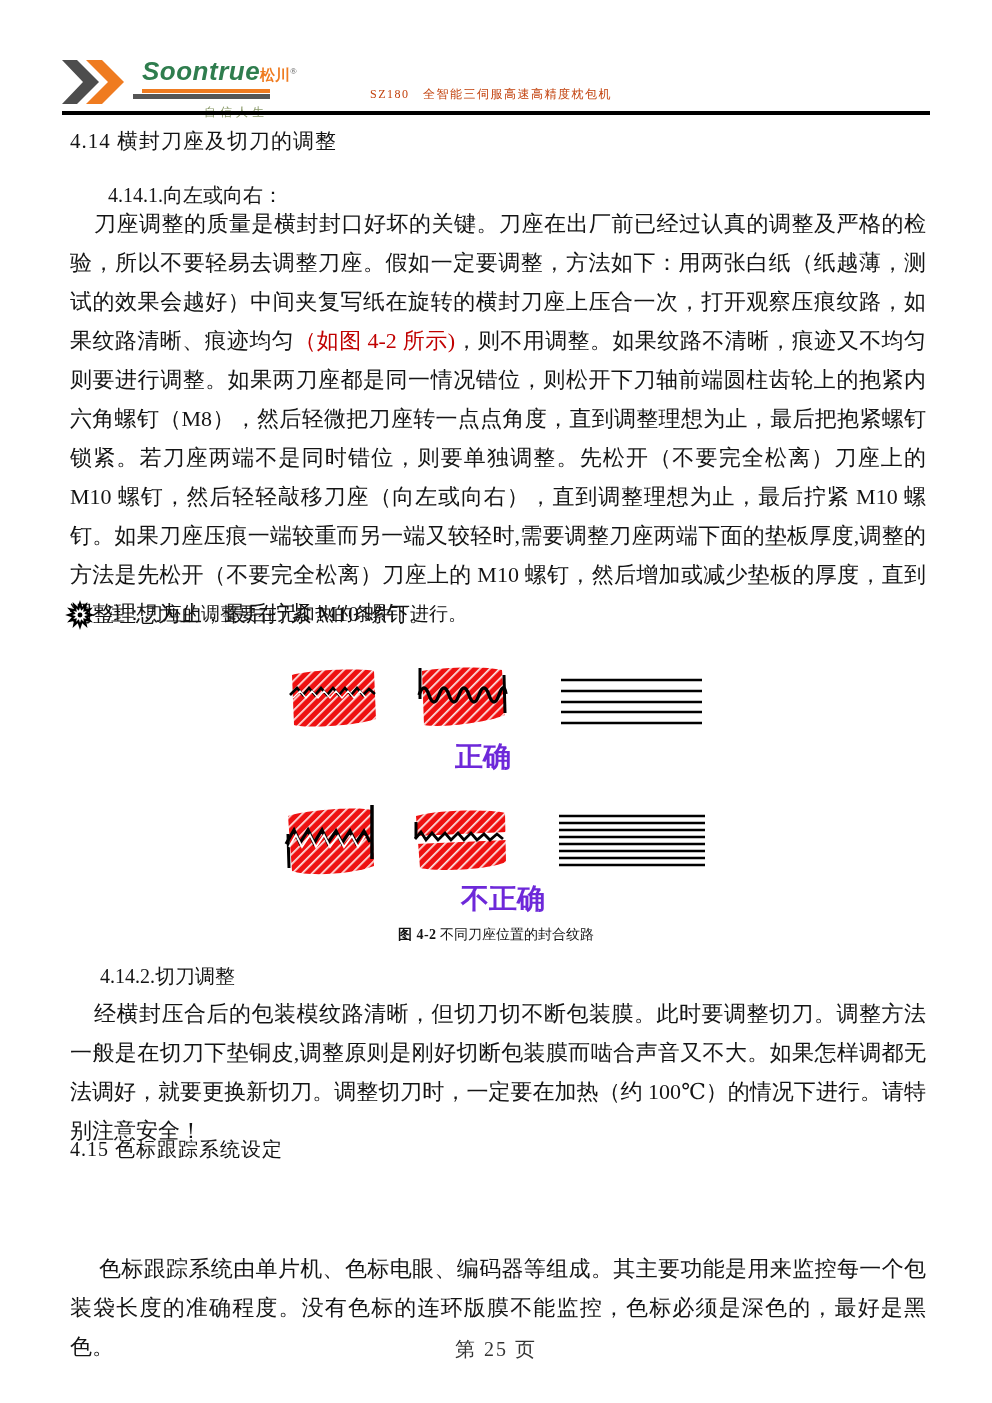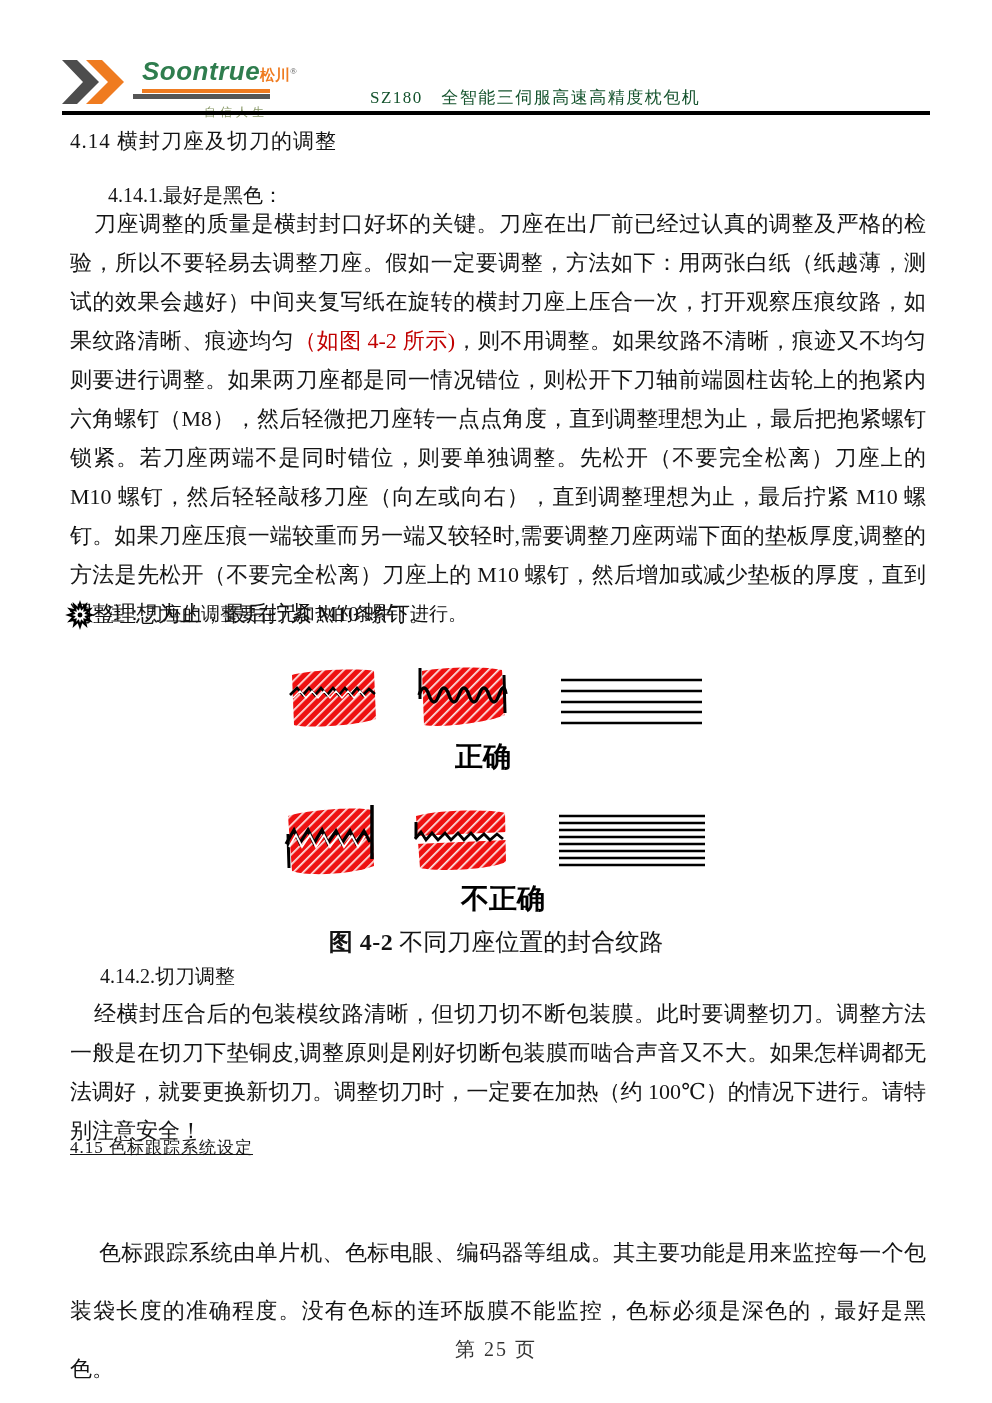--- a/index.html
+++ b/index.html
@@ -12,45 +12,45 @@
   }
   
   .logo-chevrons { position:absolute; left:62px; top:58px; }
   .logo-text { position:absolute; left:142px; top:56px; white-space:nowrap; }
   .logo-brand { font-family:"Liberation Sans","DejaVu Sans",sans-serif; font-style:italic; font-weight:bold; font-size:26px; color:#2f7d4e; letter-spacing:0.5px; }
   .logo-brand-cn { font-size:15px; color:#ef7b20; font-weight:bold; }
   .logo-reg { font-size:9px; color:#555; vertical-align:super; }
   .logo-bar-orange { position:absolute; left:142px; top:89px; width:128px; height:4px; background:#ef7b20; }
   .logo-bar-gray { position:absolute; left:133px; top:94px; width:137px; height:5px; background:#565656; }
   .logo-slogan { position:absolute; left:204px; top:104px; font-size:12px; color:#8a9a6a; letter-spacing:4px; }
-  .doc-title { position:absolute; left:370px; top:86px; font-size:17px; letter-spacing:1.5px; color:#14532d; white-space:nowrap; }
+  .doc-title { position:absolute; left:370px; top:86px; font-size:12px; letter-spacing:1.5px; color:#c2410c; white-space:nowrap; }
   .header-rule { position:absolute; left:62px; top:111px; width:868px; height:3.5px; background:#000; }
   
   .h-414  { position:absolute; left:70px;  top:127px; font-size:21px; letter-spacing:1px; }
   .h-4141 { position:absolute; left:108px; top:182px; font-size:20px; }
   .h-4142 { position:absolute; left:100px; top:963px; font-size:20px; }
-  .h-415  { position:absolute; left:70px;  top:1136px; font-size:17px; letter-spacing:1px;text-decoration:underline; }
+  .h-415  { position:absolute; left:70px;  top:1136px; font-size:20px; letter-spacing:1px; }
   .para {
     position:absolute; left:70px; width:856px;
     font-size:22px; line-height:39px; text-align:justify; text-indent:24px;
   }
   .para-1 { top:204px; }
   .para-2 { top:994px; }
-  .para-3 { top:1224px; line-height:58px; text-indent:29px; }
+  .para-3 { top:1249px; line-height:39px; text-indent:29px; }
   .red { color:#c00000; }
   
   .note-row { position:absolute; left:64px; top:597px; display:flex; align-items:flex-start;justify-content:center; }
   .note-icon { flex:0 0 auto; margin-right:10px; margin-top:2px; }
   .note-text { font-size:19px; line-height:34px; }
   
   .fig { position:absolute; }
-  .fig-label { position:absolute; font-weight:bold; font-size:28px; color:#000000; white-space:nowrap; }
+  .fig-label { position:absolute; font-weight:bold; font-size:28px; color:#6d28d9; white-space:nowrap; }
   .lbl-correct   { left:455px; top:738px; }
   .lbl-incorrect { left:461px; top:880px; }
-  .fig-caption { position:absolute; left:0; top:926px; width:992px; text-align:center; font-size:24px; }
+  .fig-caption { position:absolute; left:0; top:926px; width:992px; text-align:center; font-size:14px; }
   .fig-caption b { letter-spacing:0.5px; }
   
   .footer { position:absolute; left:0; top:1336px; width:992px; text-align:center; font-size:20px; color:#333; letter-spacing:2px; }
 </style>
 </head>
 <body>
 
 <div class="page">
 
   <div class="logo-chevrons">
@@ -62,21 +62,21 @@
   <div class="logo-text">
     <span class="logo-brand">Soontrue</span><span class="logo-brand-cn">松川</span><span class="logo-reg">®</span>
   </div>
   <div class="logo-bar-orange"></div>
   <div class="logo-bar-gray"></div>
   <div class="logo-slogan">自信人生</div>
   <div class="doc-title">SZ180　全智能三伺服高速高精度枕包机</div>
   <div class="header-rule"></div>
 
   <div class="h-414">4.14 横封刀座及切刀的调整</div>
-  <div class="h-4141">4.14.1.最好是黑色：</div>
+  <div class="h-4141">4.14.1.向左或向右：</div>
 
   <div class="para para-1"><span>刀座调整的质量是横封封口好坏的关键。刀座在出厂前已经过认真的调整及严格的检验，所以不要轻易去调整刀座。假如一定要调整，方法如下：用两张白纸（纸越薄，测试的效果会越好）中间夹复写纸在旋转的横封刀座上压合一次，打开观察压痕纹路，如果纹路清晰、痕迹均匀</span><span class="red">（如图 4-2 所示)</span><span>，则不用调整。如果纹路不清晰，痕迹又不均匀则要进行调整。如果两刀座都是同一情况错位，则松开下刀轴前端圆柱齿轮上的抱紧内六角螺钉（M8），然后轻微把刀座转一点点角度，直到调整理想为止，最后把抱紧螺钉锁紧。若刀座两端不是同时错位，则要单独调整。先松开（不要完全松离）刀座上的 M10 螺钉，然后轻轻敲移刀座（向左或向右），直到调整理想为止，最后拧紧 M10 螺钉。如果刀座压痕一端较重而另一端又较轻时,需要调整刀座两端下面的垫板厚度,调整的方法是先松开（不要完全松离）刀座上的 M10 螺钉，然后增加或减少垫板的厚度，直到调整理想为止，最后拧紧 M10 螺钉。</span></div>
 
   <div class="note-row">
     <span class="note-icon">
       <svg width="32" height="32" viewBox="0 0 30 30">
         <polygon points="29,15 22.7,17.1 27.1,22 20.7,20.7 22,27.1 17.1,22.7 15,29 12.9,22.7 8,27.1 9.3,20.7 2.9,22 7.3,17.1 1,15 7.3,12.9 2.9,8 9.3,9.3 8,2.9 12.9,7.3 15,1 17.1,7.3 22,2.9 20.7,9.3 27.1,8 22.7,12.9" fill="#000"></polygon>
         <polygon transform="translate(15,15) scale(0.52) translate(-15,-15)" points="29,15 22.7,17.1 27.1,22 20.7,20.7 22,27.1 17.1,22.7 15,29 12.9,22.7 8,27.1 9.3,20.7 2.9,22 7.3,17.1 1,15 7.3,12.9 2.9,8 9.3,9.3 8,2.9 12.9,7.3 15,1 17.1,7.3 22,2.9 20.7,9.3 27.1,8 22.7,12.9" fill="#fff"></polygon>
         <circle cx="15" cy="15" r="2.3" fill="#000"></circle>
       </svg>

